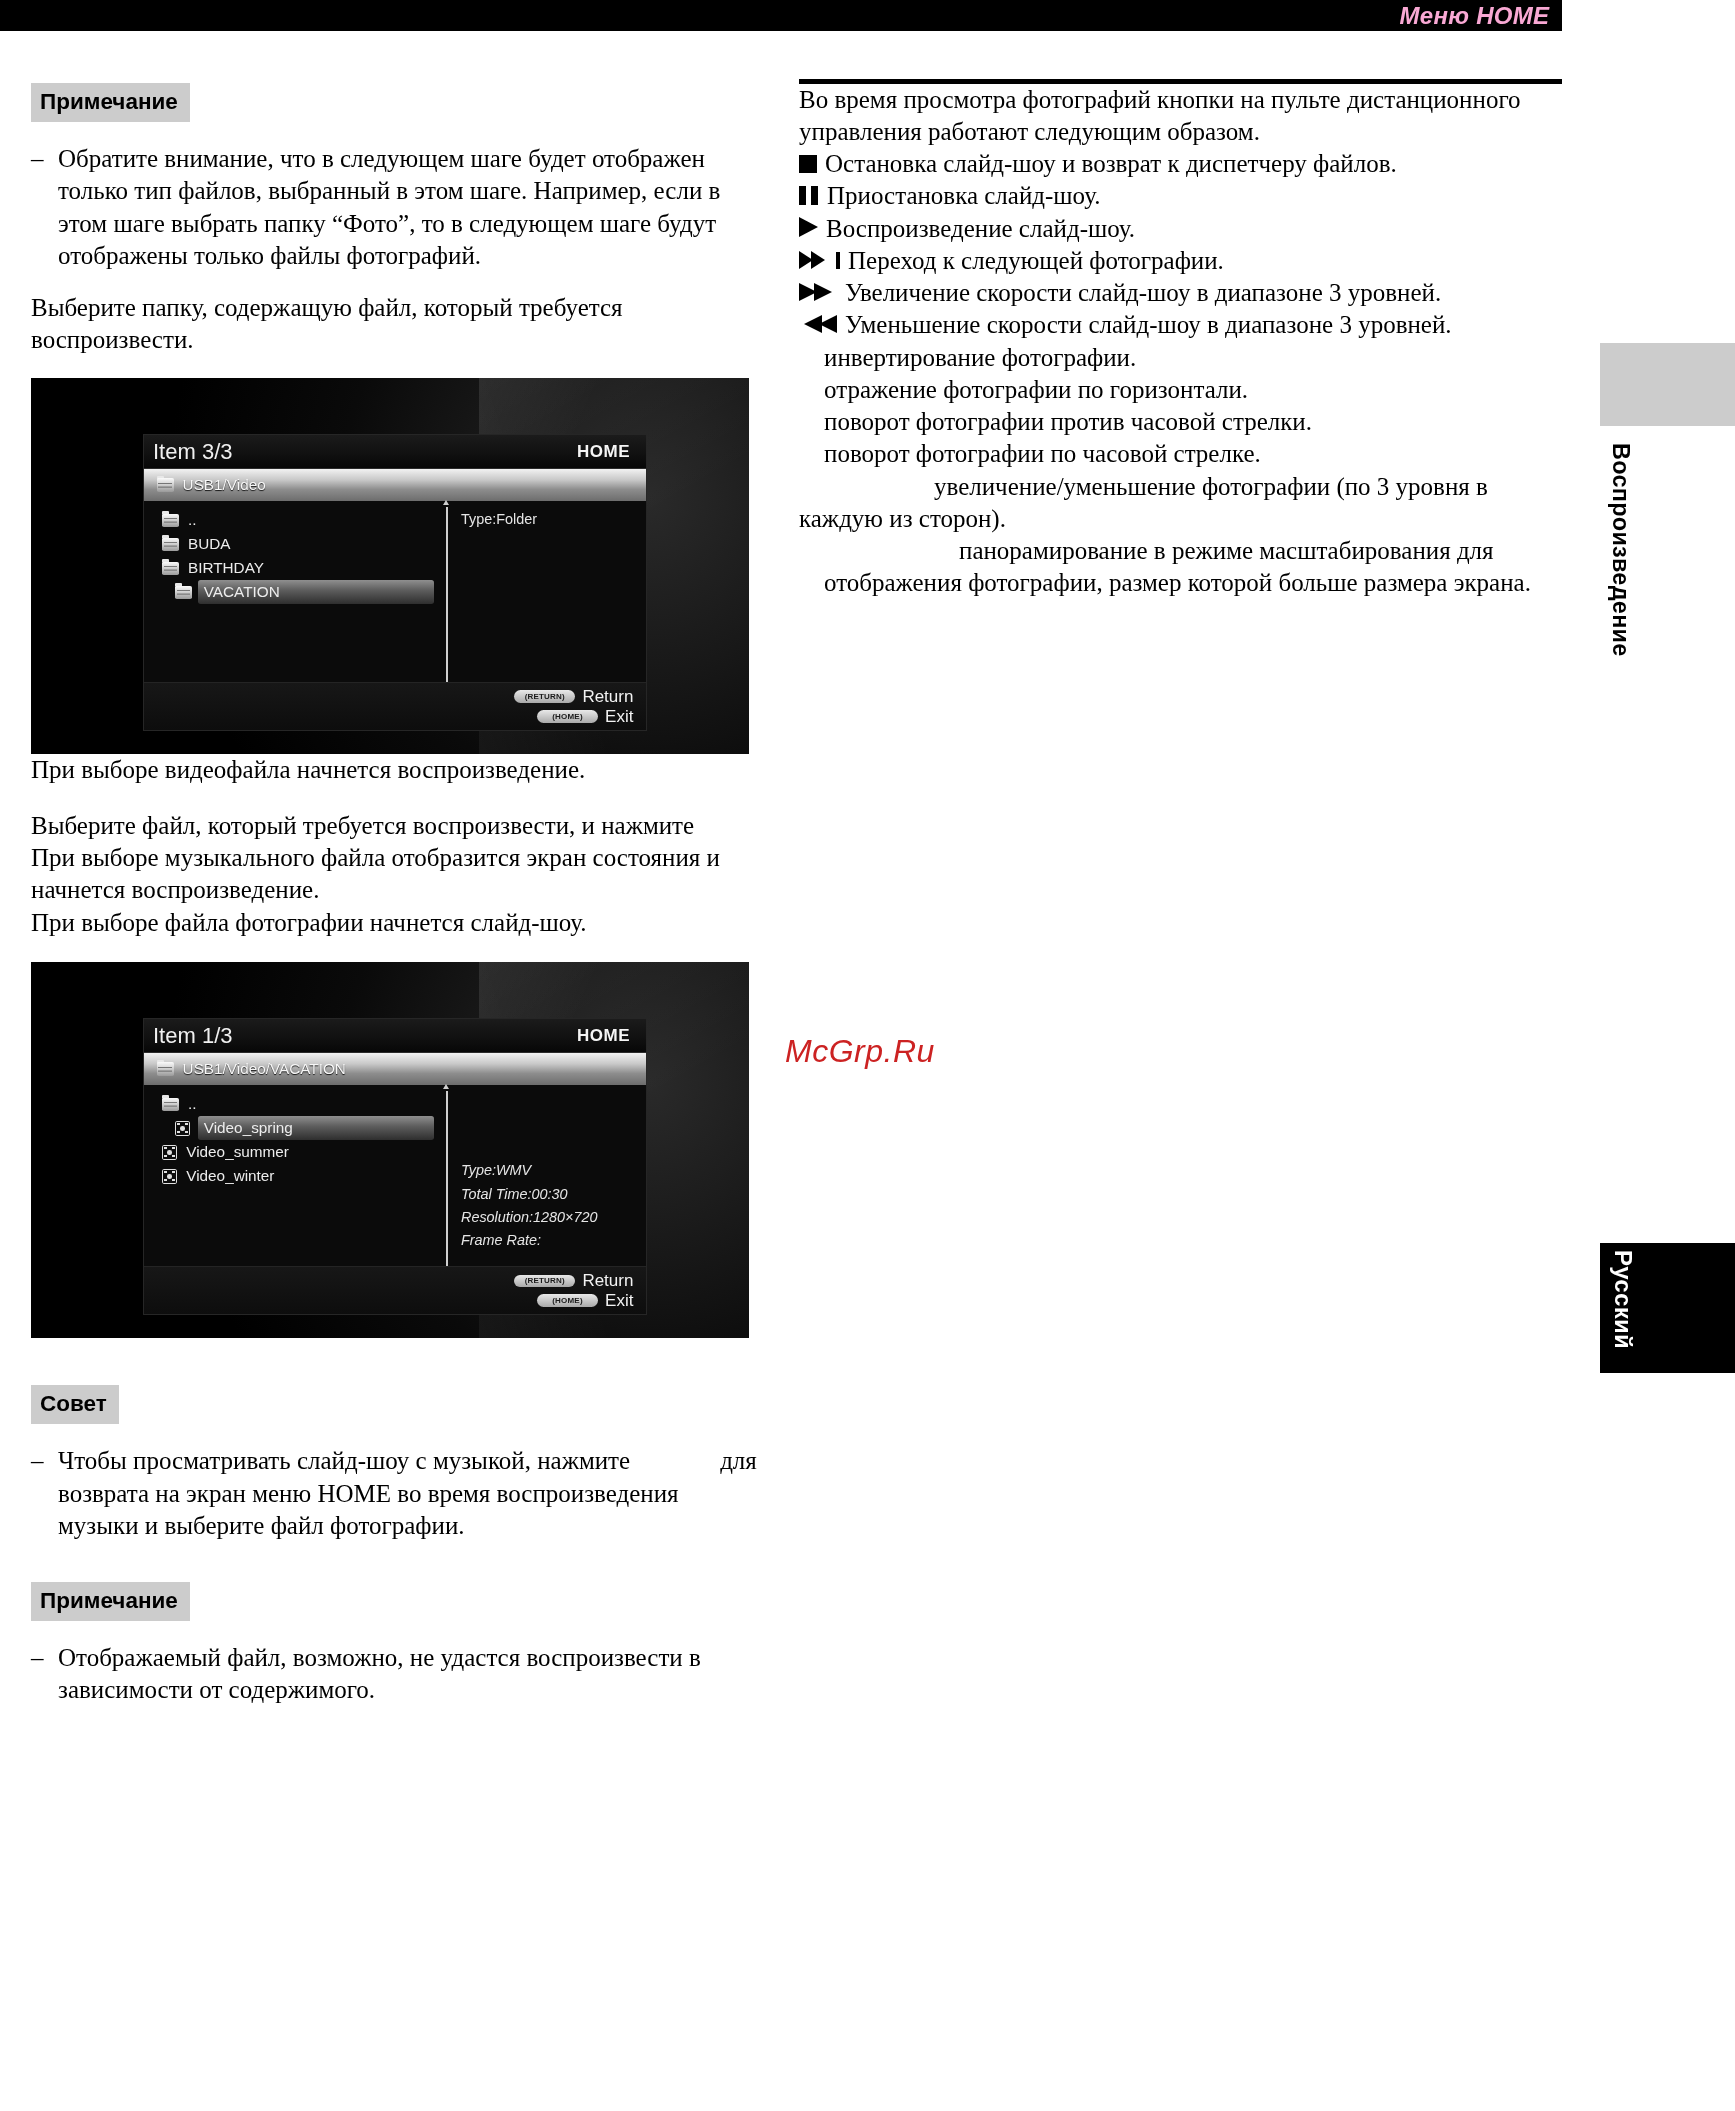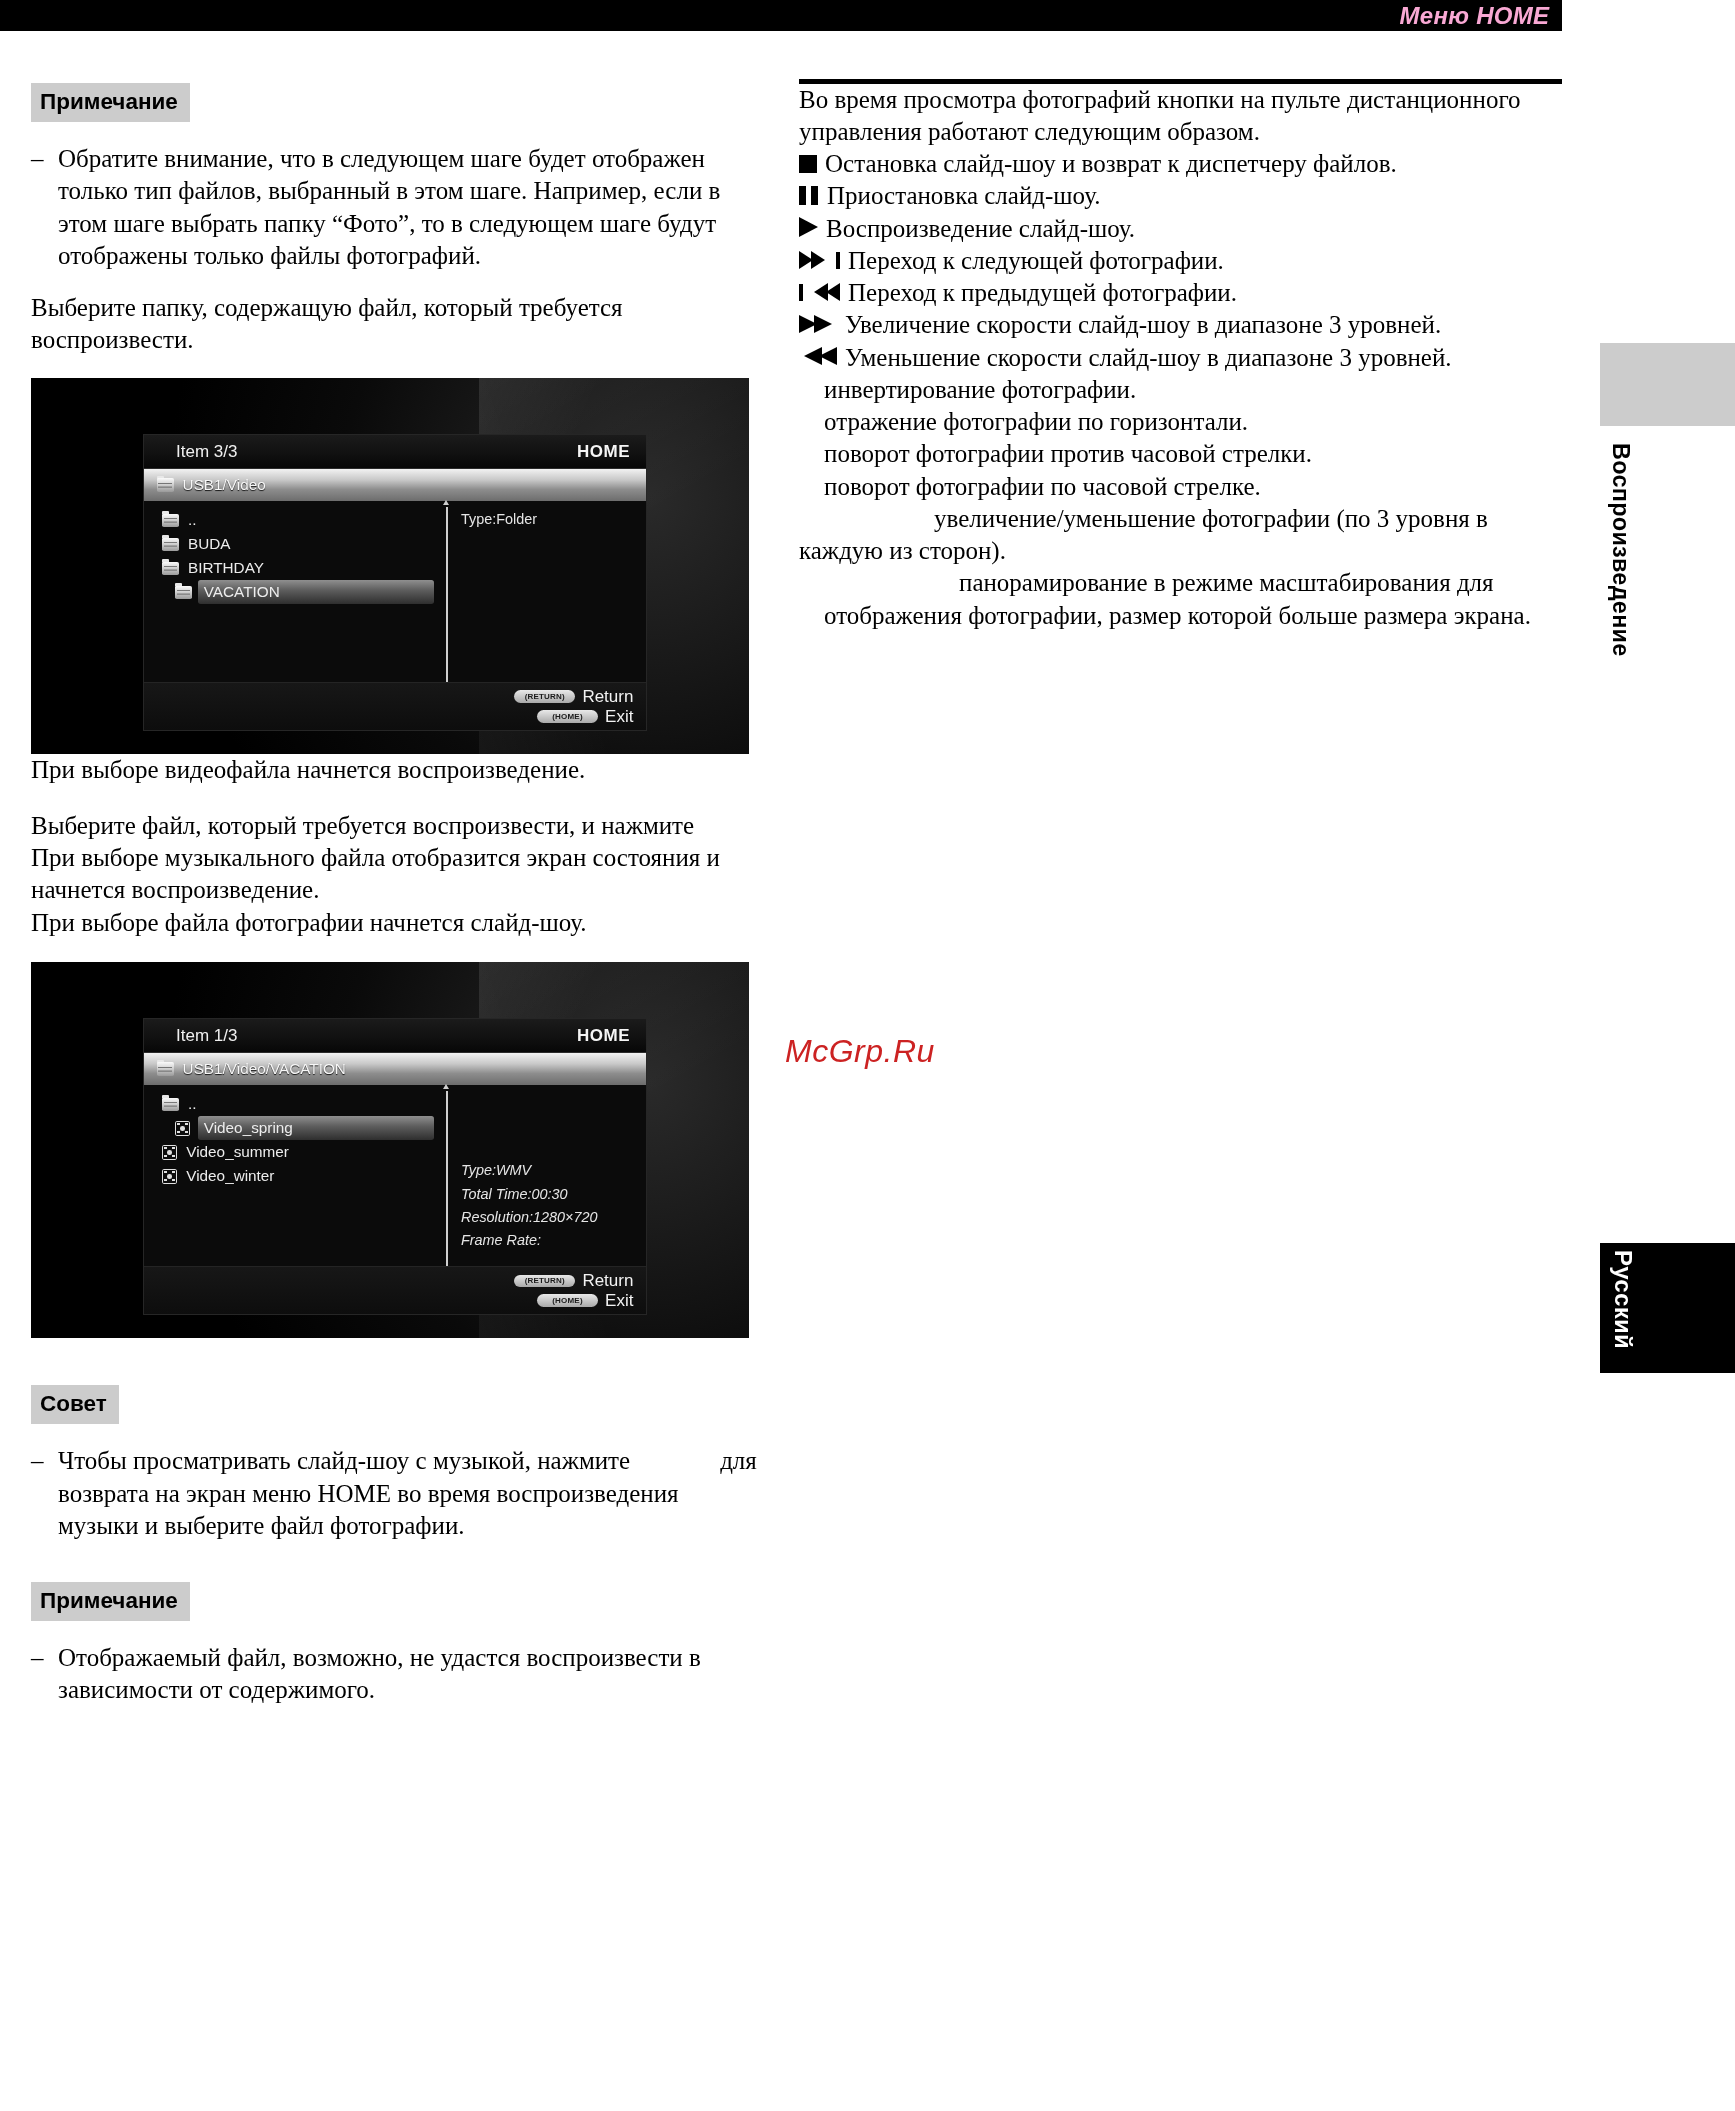--- a/index.html
+++ b/index.html
@@ -122,23 +122,23 @@
     color: #e6e6e6;
   }
   .osd-titlebar {
     position: relative;
     height: 33px;
     background: linear-gradient(180deg, #1b1b1b 0%, #111111 55%, #070707 100%);
     border-bottom: 0.9px solid #2b2b2b;
   }
   .osd-title-left {
     position: absolute;
-    left: 32px; top: 50%;
+    left: 9px; top: 50%;
     transform: translateY(-50%);
-    font-size: 17px;
+    font-size: 22px;
     font-weight: normal;
     color: #f0f0f0;
     white-space: nowrap;
   }
   .osd-title-right {
     position: absolute;
     right: 16px; top: 50%;
     transform: translateY(-50%);
     font-size: 17px;
     font-weight: bold;
@@ -648,23 +648,20 @@
   </div>
 
   <div class="ctl-row">
     <span class="ctl-glyph g-play"></span><span>Воспроизведение слайд-шоу.</span>
   </div>
 
   <div class="ctl-row">
     <span class="ctl-glyph g-next"><i class="t1"></i><i class="t2"></i><i class="bar"></i></span><span>Переход к следующей фотографии.</span>
   </div>
 
-  <div class="ctl-row">
-    <span class="ctl-glyph g-prev"><i class="t1"></i><i class="t2"></i><i class="bar"></i></span><span>Переход к предыдущей фотографии.</span>
-  </div>
 
   <div class="ctl-row">
     <span class="ctl-glyph g-ff"><i class="t1"></i><i class="t2"></i></span><span>Увеличение скорости слайд-шоу в диапазоне 3 уровней.</span>
   </div>
 
   <div class="ctl-row">
     <span class="ctl-glyph g-rew"><i class="t1"></i><i class="t2"></i></span><span>Уменьшение скорости слайд-шоу в диапазоне 3 уровней.</span>
   </div>
 
   <div class="ctl-row" style="padding-left:25px;">

